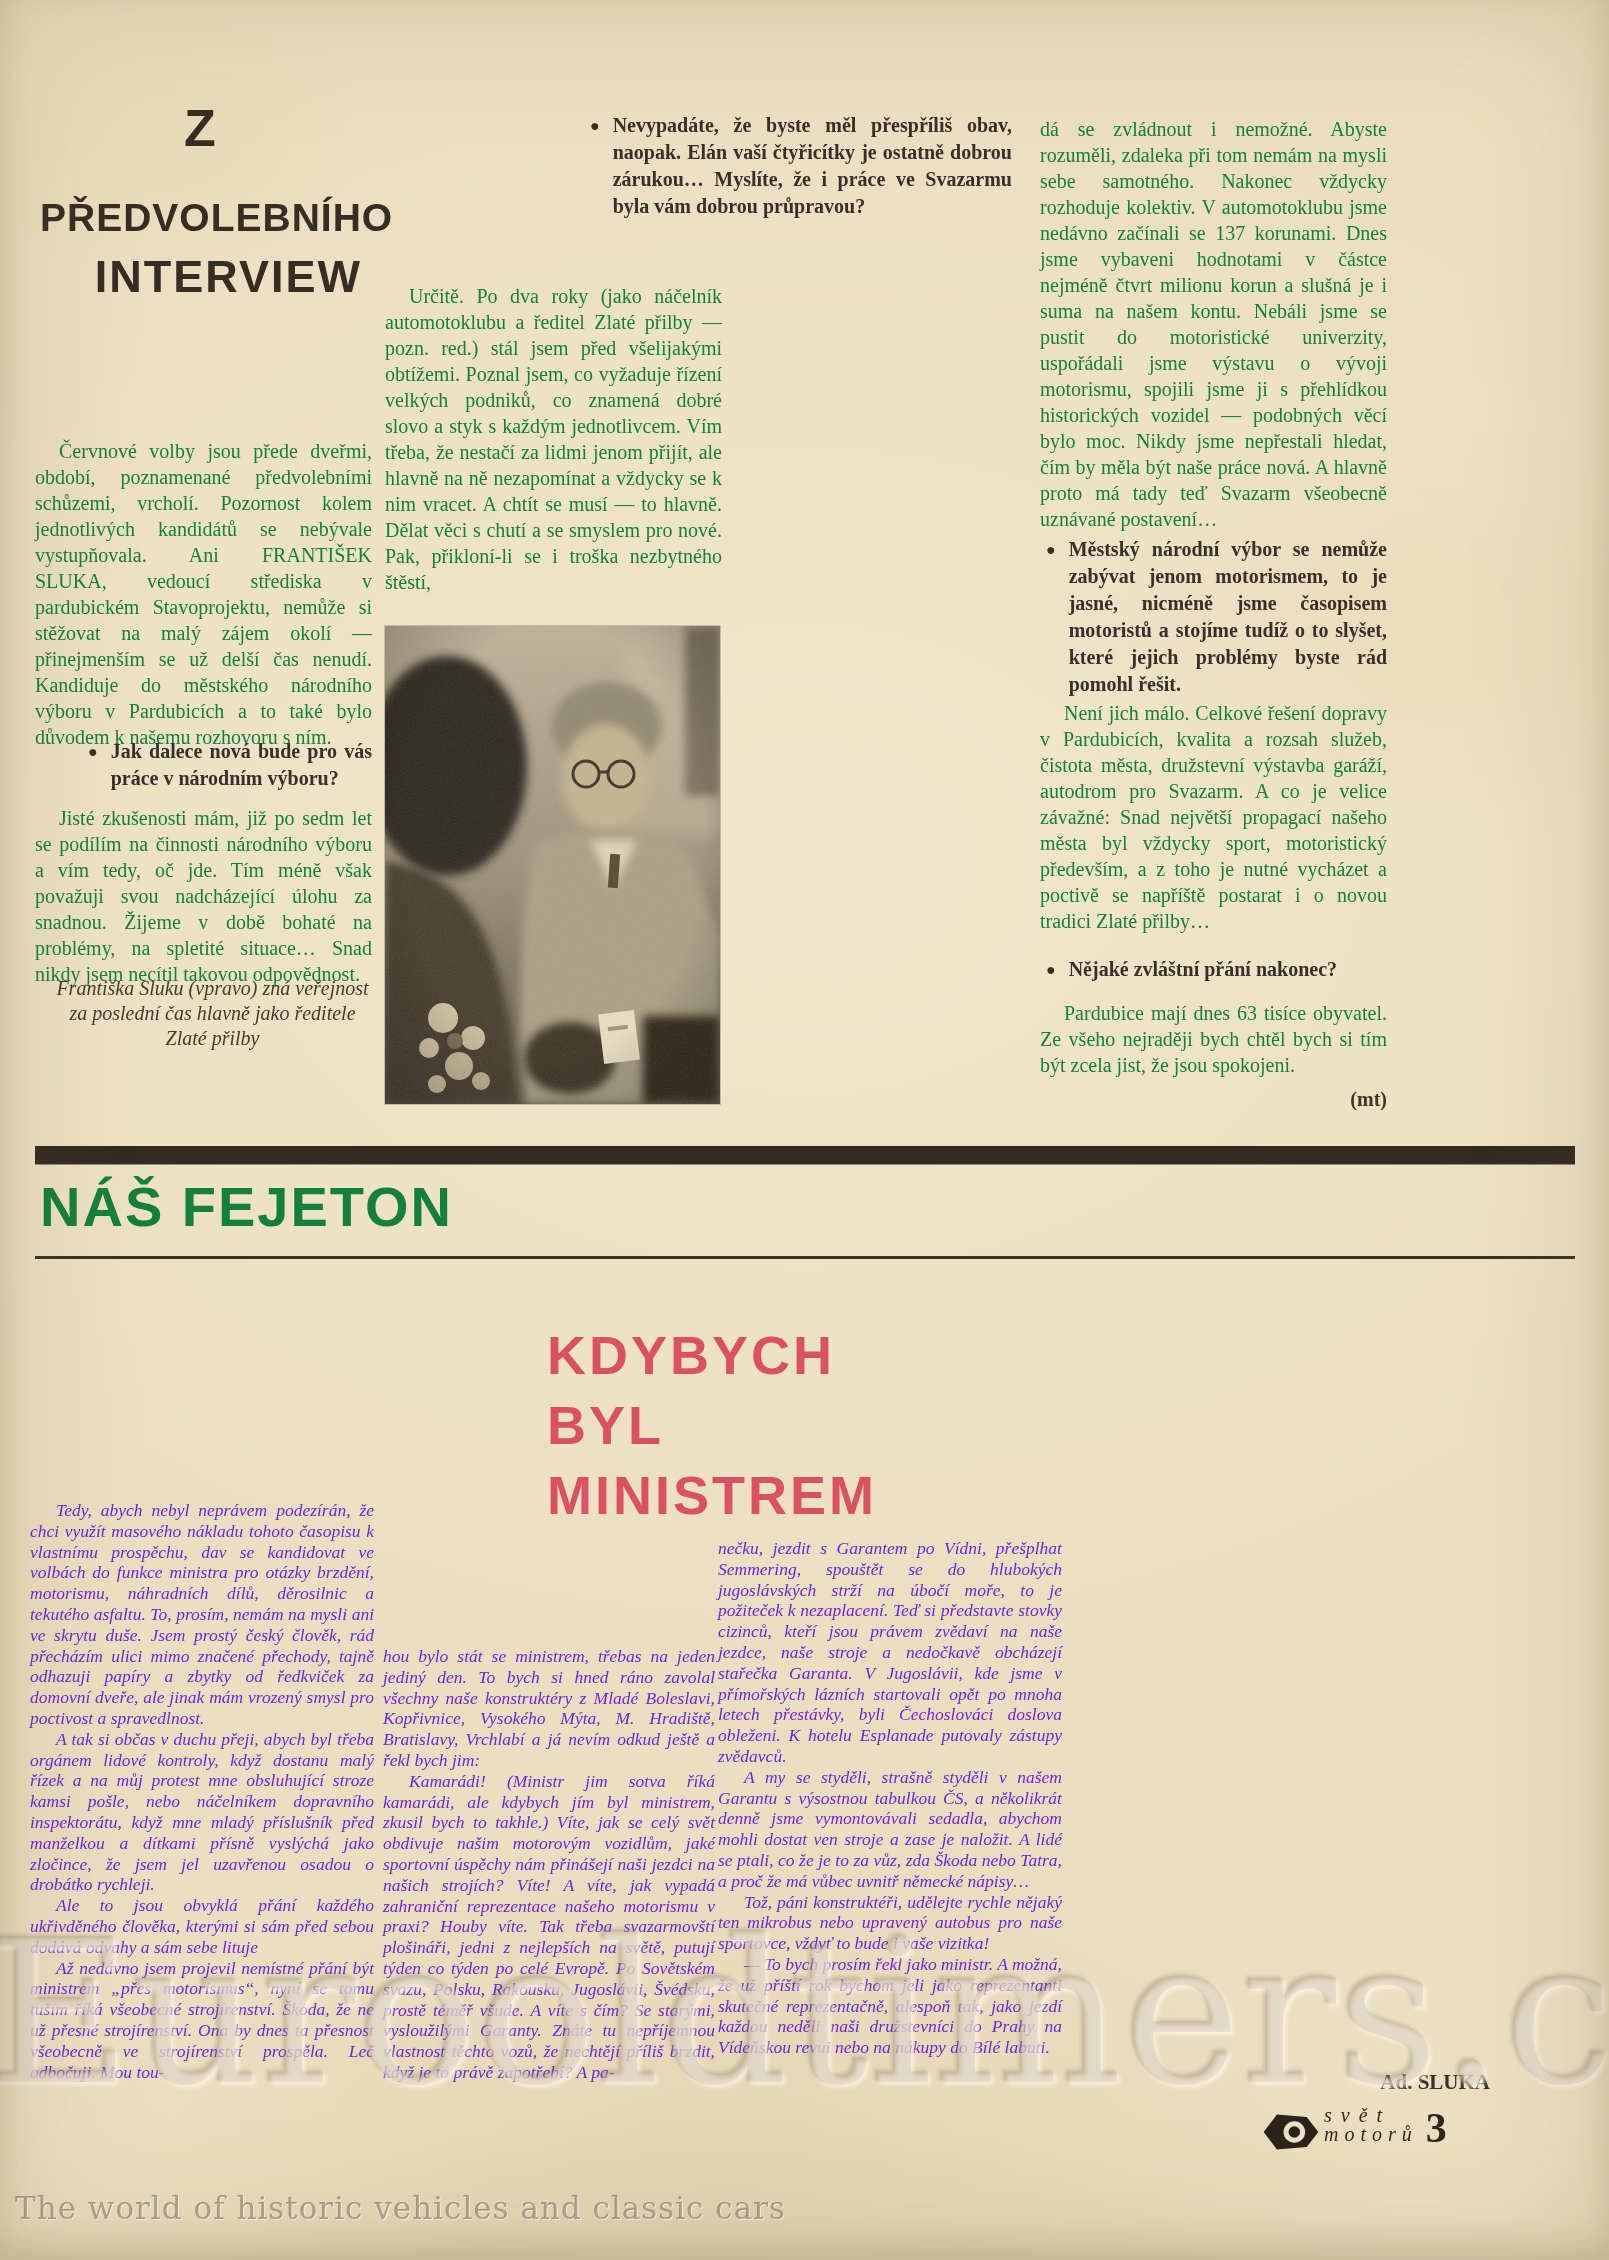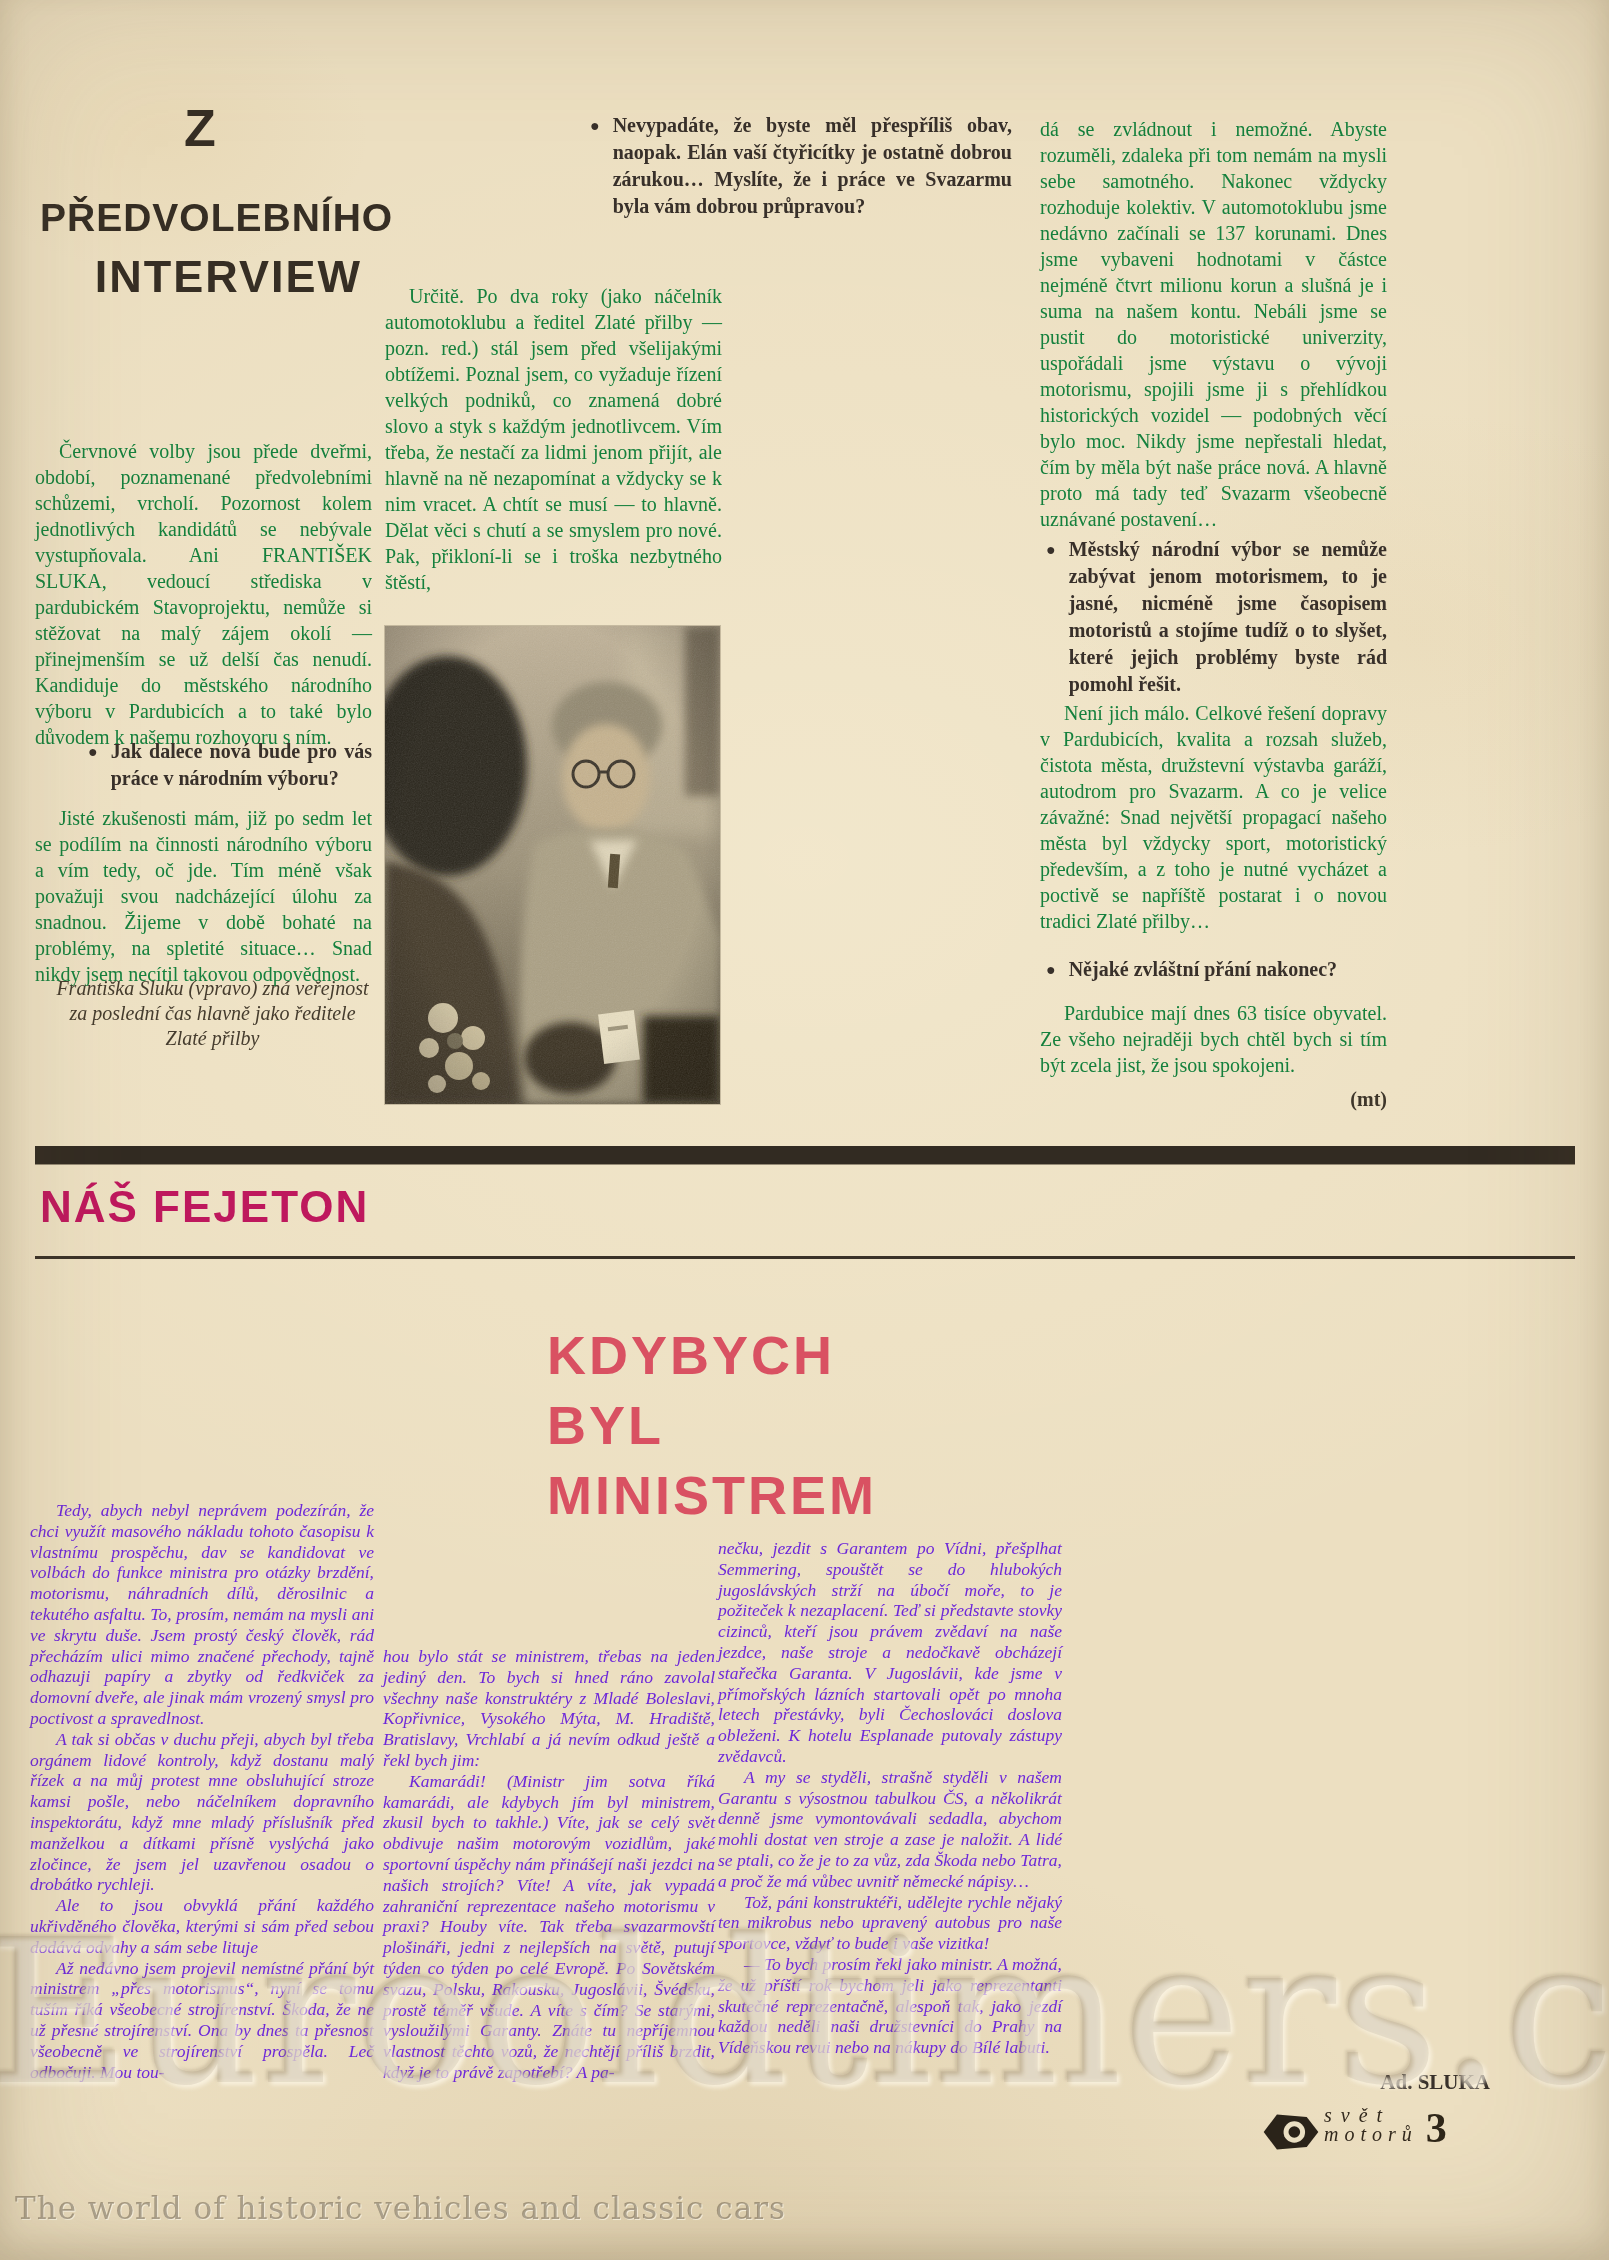--- a/index.html
+++ b/index.html
@@ -19,22 +19,22 @@
   .vignette{ position:absolute; inset:0; z-index:12; pointer-events:none;
     box-shadow: inset 0 0 140px rgba(118,94,58,0.22), inset 0 -14px 30px rgba(90,70,40,0.18); }
 
   
   .sans{ font-family:"Liberation Sans", sans-serif; }
   .iv-title{ left:40px; top:100px; width:322px; text-align:center; color:#362e24; }
   .iv-title .t1{ font-size:52px; line-height:56px; font-weight:800; letter-spacing:2px; }
   .iv-title .t2{ font-size:39px; line-height:44px; font-weight:800; letter-spacing:1px; margin-top:40px; }
   .iv-title .t3{ font-size:45px; line-height:50px; font-weight:800; letter-spacing:2px; margin-top:12px;text-align:right; }
 
-  .fejeton-label{ left:40px; top:1176px; font-size:44px; line-height:62px; font-weight:800;
-    letter-spacing:2px; color:#be185d; }
+  .fejeton-label{ left:40px; top:1176px; font-size:56px; line-height:62px; font-weight:800;
+    letter-spacing:2px; color:#15803d; }
   .red-title{ left:547px; top:1320px; color:#d95162; font-weight:800; font-size:54px;
     line-height:70px; letter-spacing:3px; }
 
   .bar{ left:35px; top:1146px; width:1540px; height:18px; background:#322b22;
     box-shadow:0 1px 0 rgba(60,50,35,.5); }
   .rule{ left:35px; top:1256px; width:1540px; height:3px; background:#3a3228; }
 
   
   .bodytext{ font-size:20px; line-height:26px; text-align:justify; color:#15803d; }
   .ind{ text-indent:24px; }

